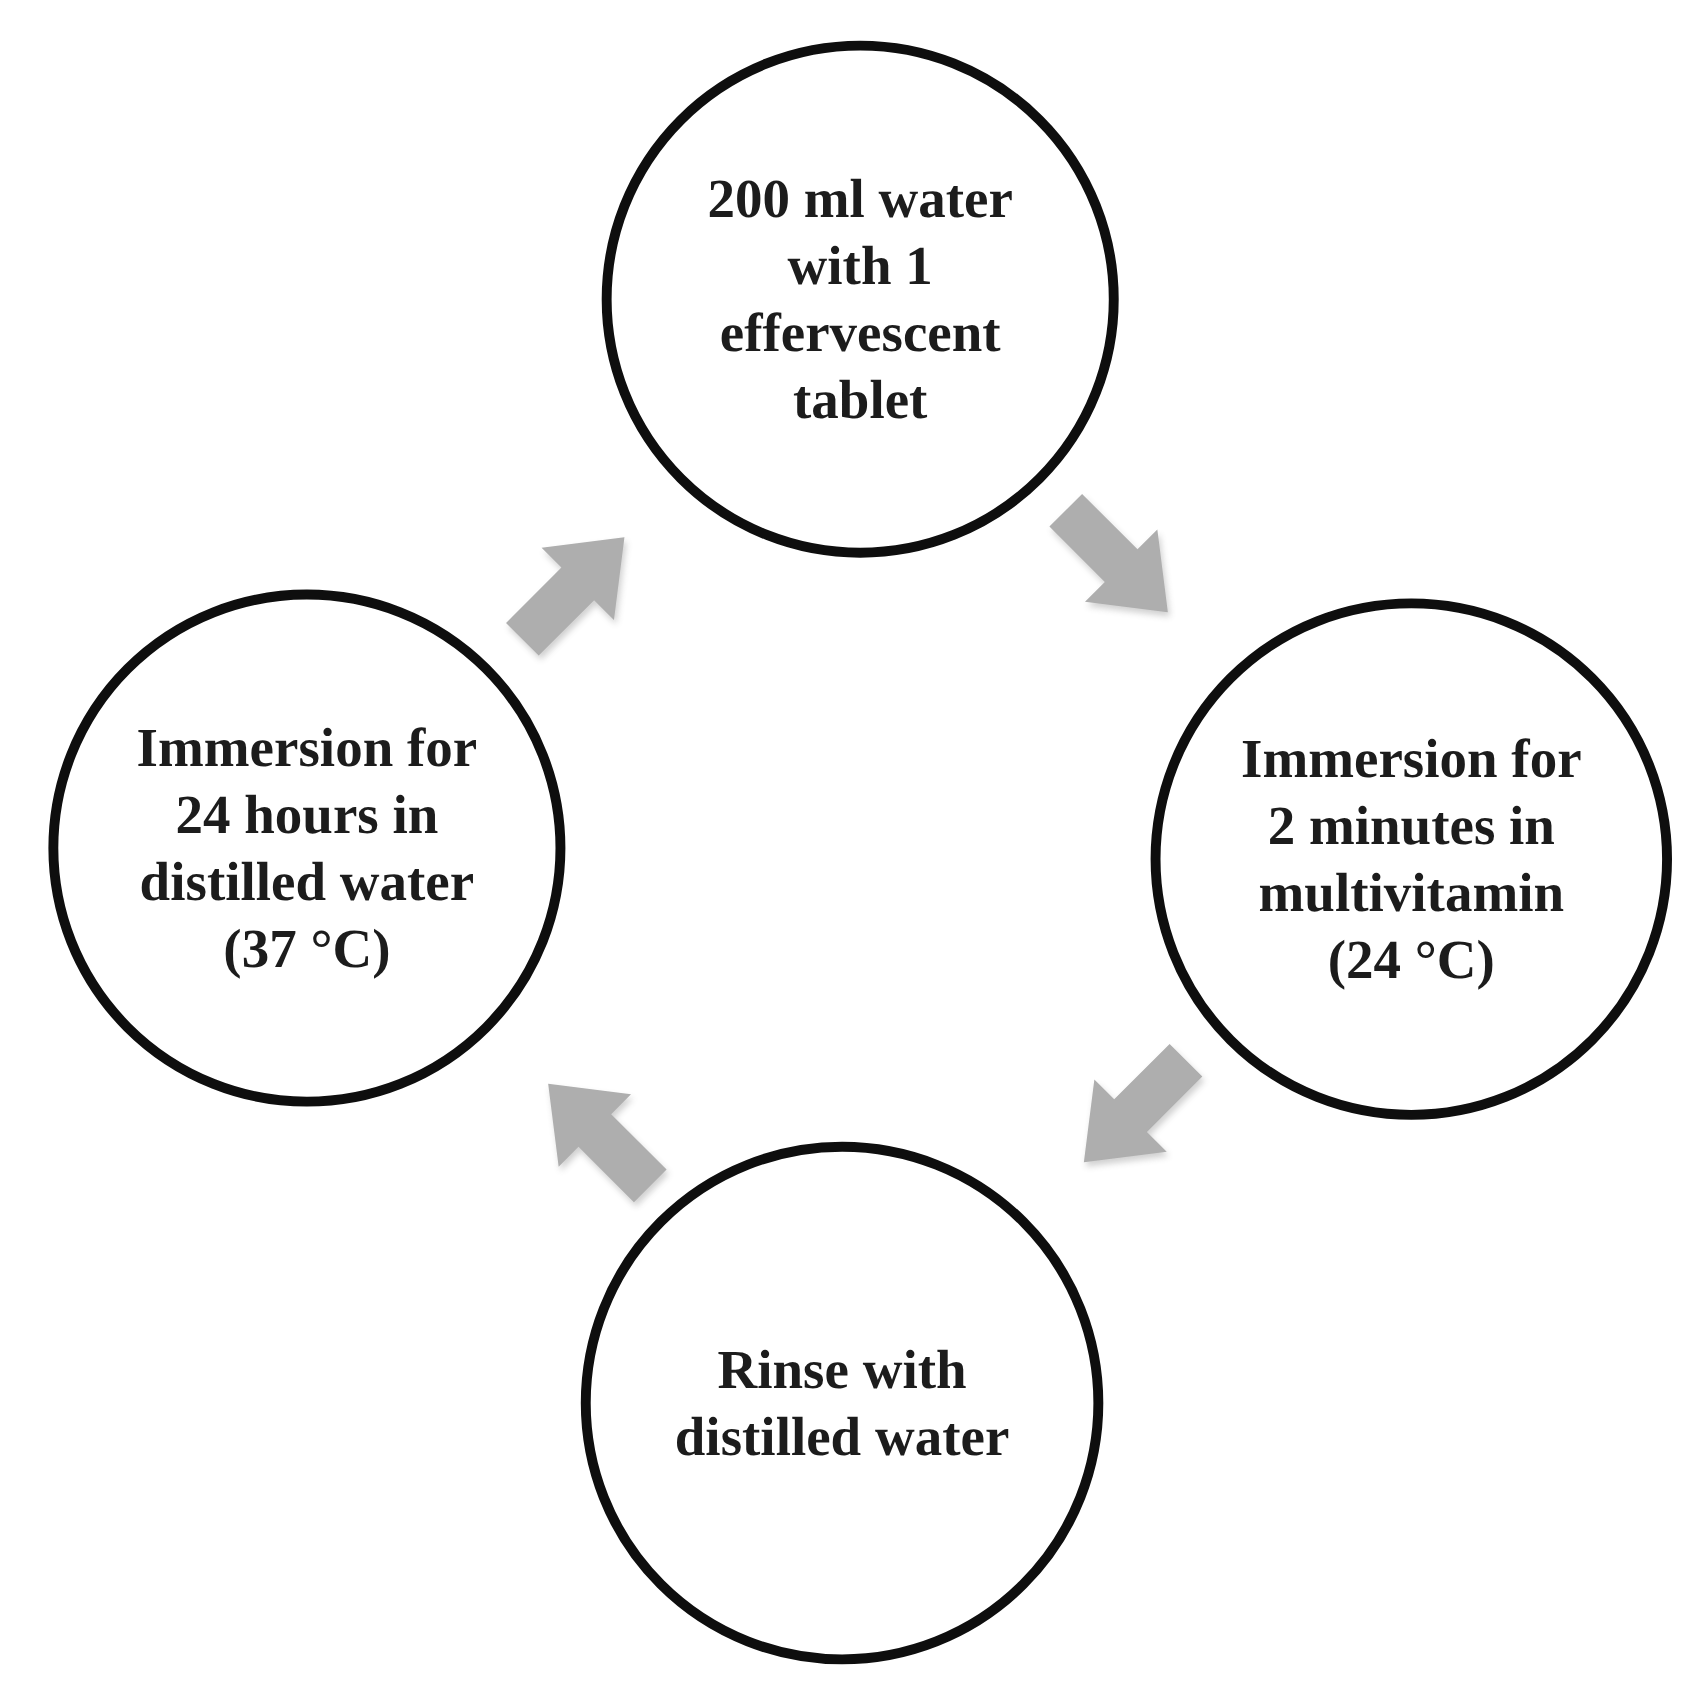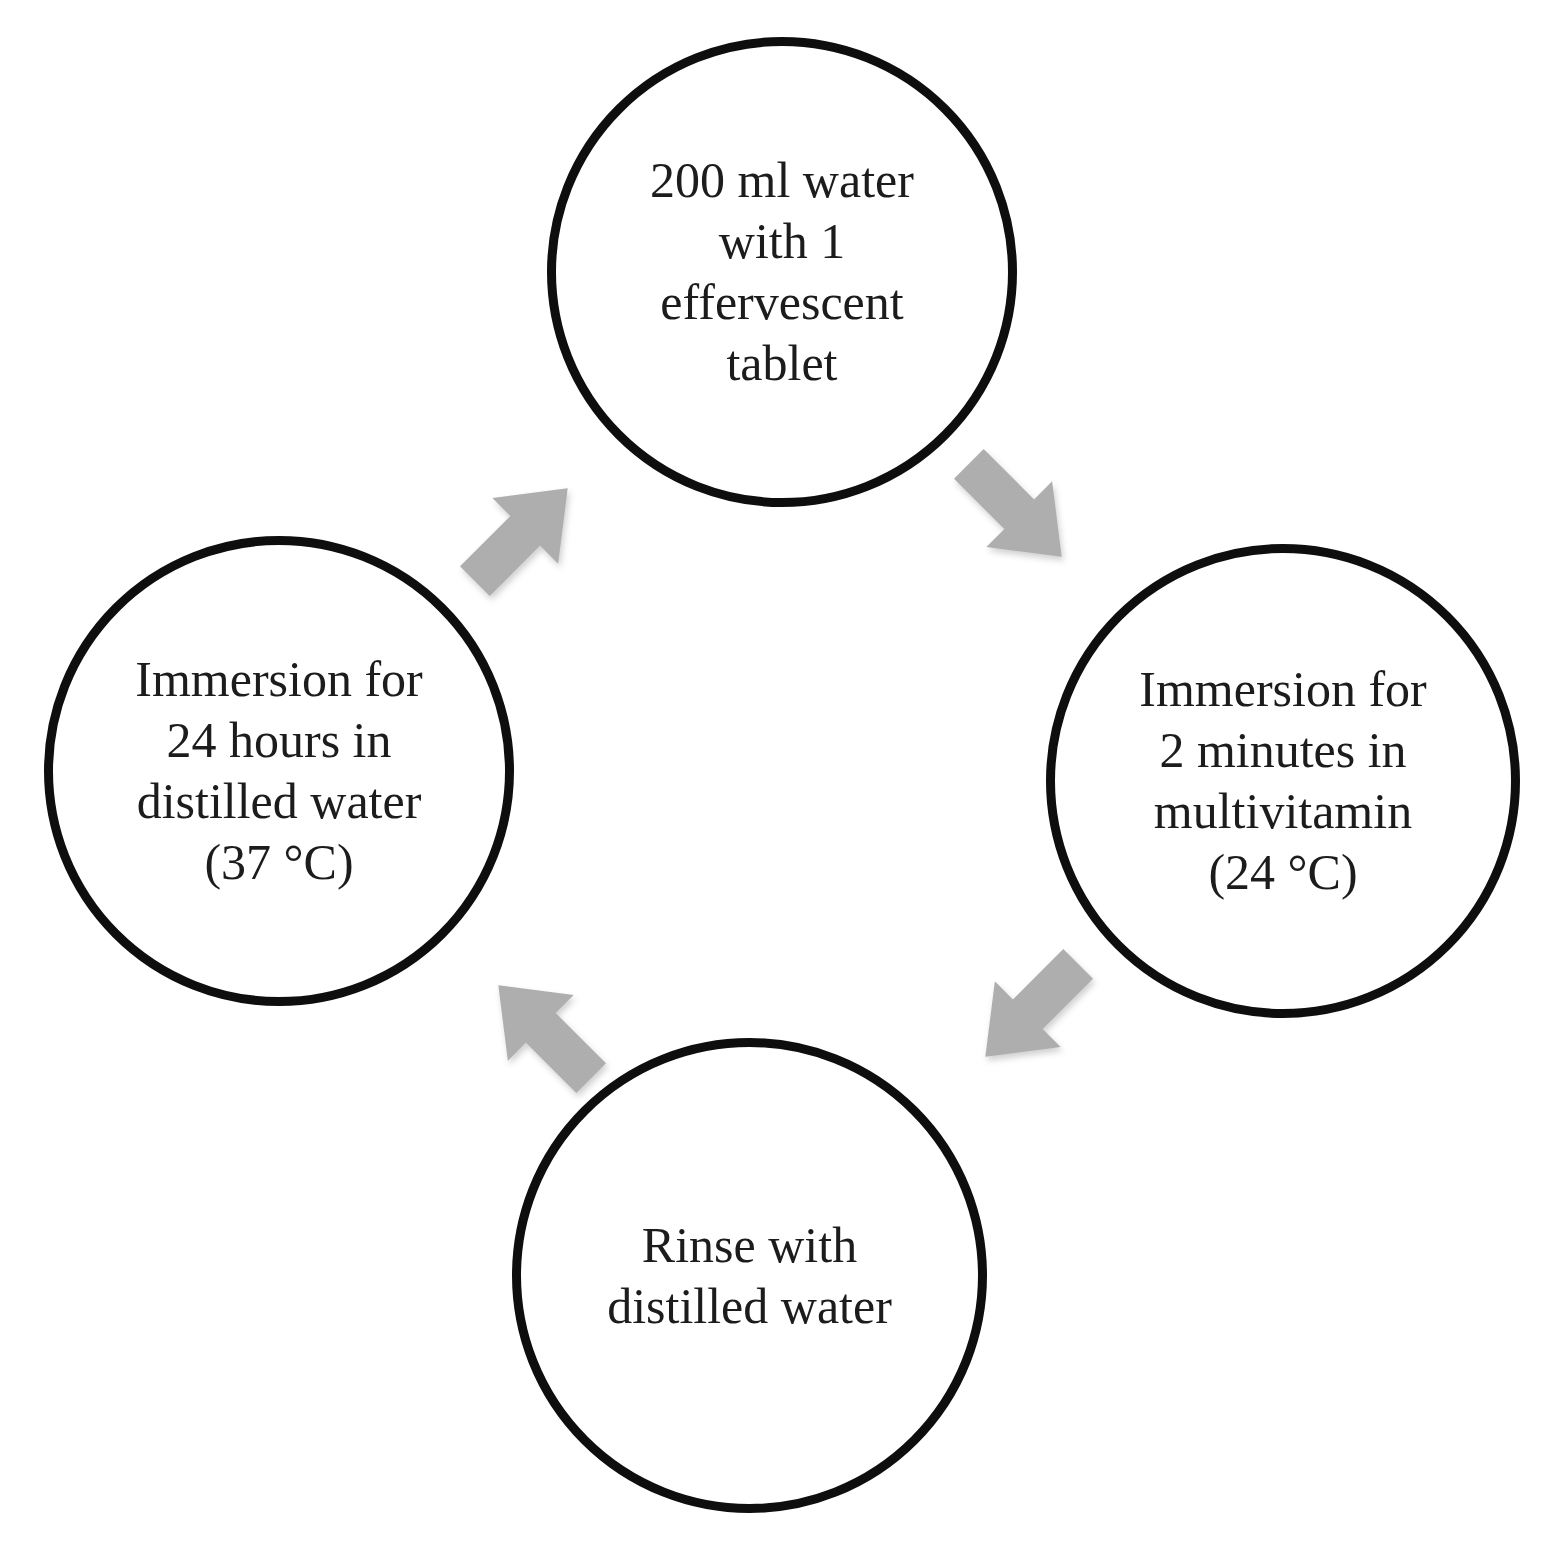--- a/index.html
+++ b/index.html
@@ -7,20 +7,21 @@
     padding: 0;
     background: #ffffff;
   }
   .canvas {
     position: relative;
     width: 1550px;
     height: 1550px;
     background: #ffffff;
     font-family: "Liberation Serif", "DejaVu Serif", serif;
     overflow: hidden;
+    font-weight: bold;
   }
   .step-circle {
     position: absolute;
     box-sizing: border-box;
     border: 9px solid #0e0e0e;
     border-radius: 50%;
     background: #ffffff;
     display: flex;
     align-items: center;
     justify-content: center;
@@ -28,21 +29,21 @@
   .step-label {
     display: block;
     white-space: pre-line;
     text-align: center;
     font-size: 50px;
     line-height: 61px;
     color: #1c1c1c;
   }
   .circle-top    { left: 547px;  top: 37px;   width: 470px; height: 470px; }
   .circle-right  { left: 1046px; top: 544px;  width: 474px; height: 474px; }
-  .circle-bottom { left: 512px;  top: 1038px; width: 475px; height: 475px; }
+  .circle-bottom { left: 528px;  top: 1038px; width: 475px; height: 475px; }
   .circle-left   { left: 44px;   top: 536px;  width: 470px; height: 470px; }
 
   .flow-arrow {
     position: absolute;
     width: 150px;
     height: 150px;
     overflow: visible;
     filter: drop-shadow(2px 4px 3px rgba(150,150,150,0.45));
   }
   .arrow-left-to-top    { left: 446px; top: 460px; }

